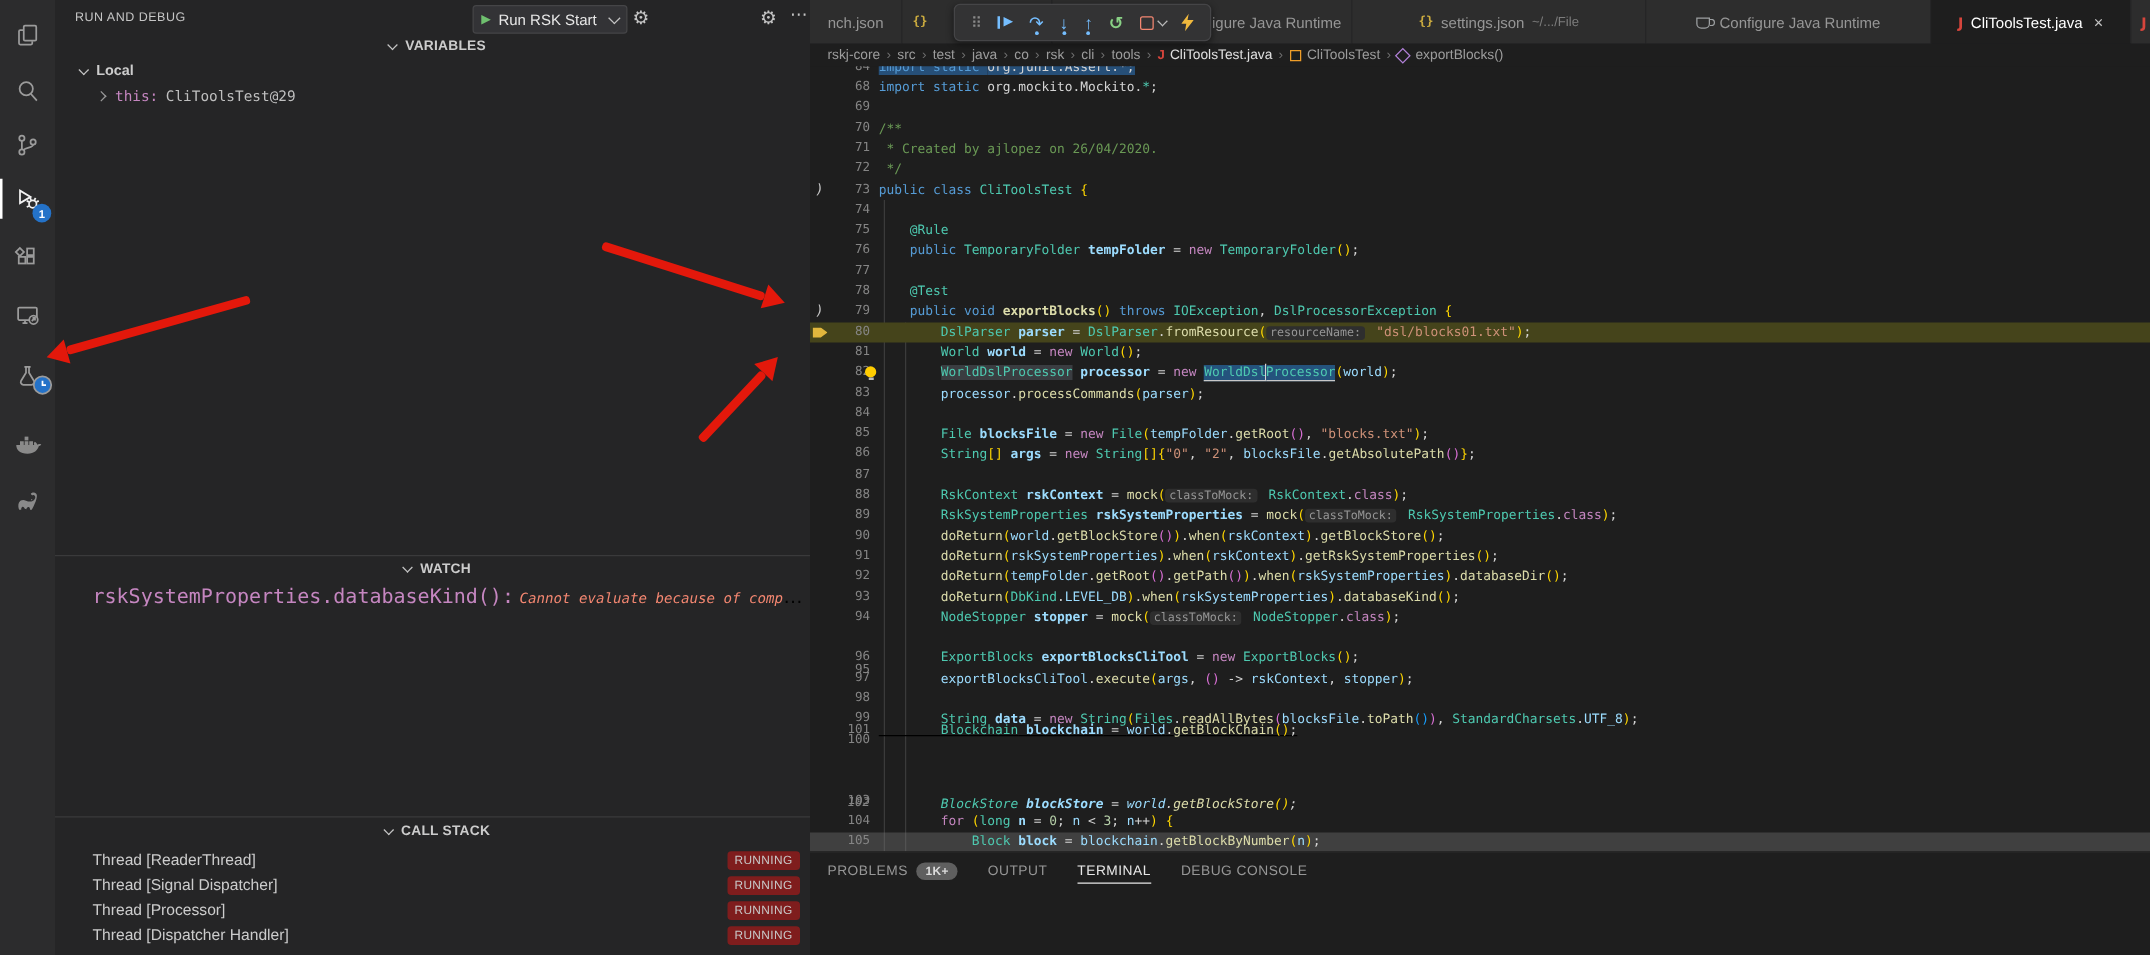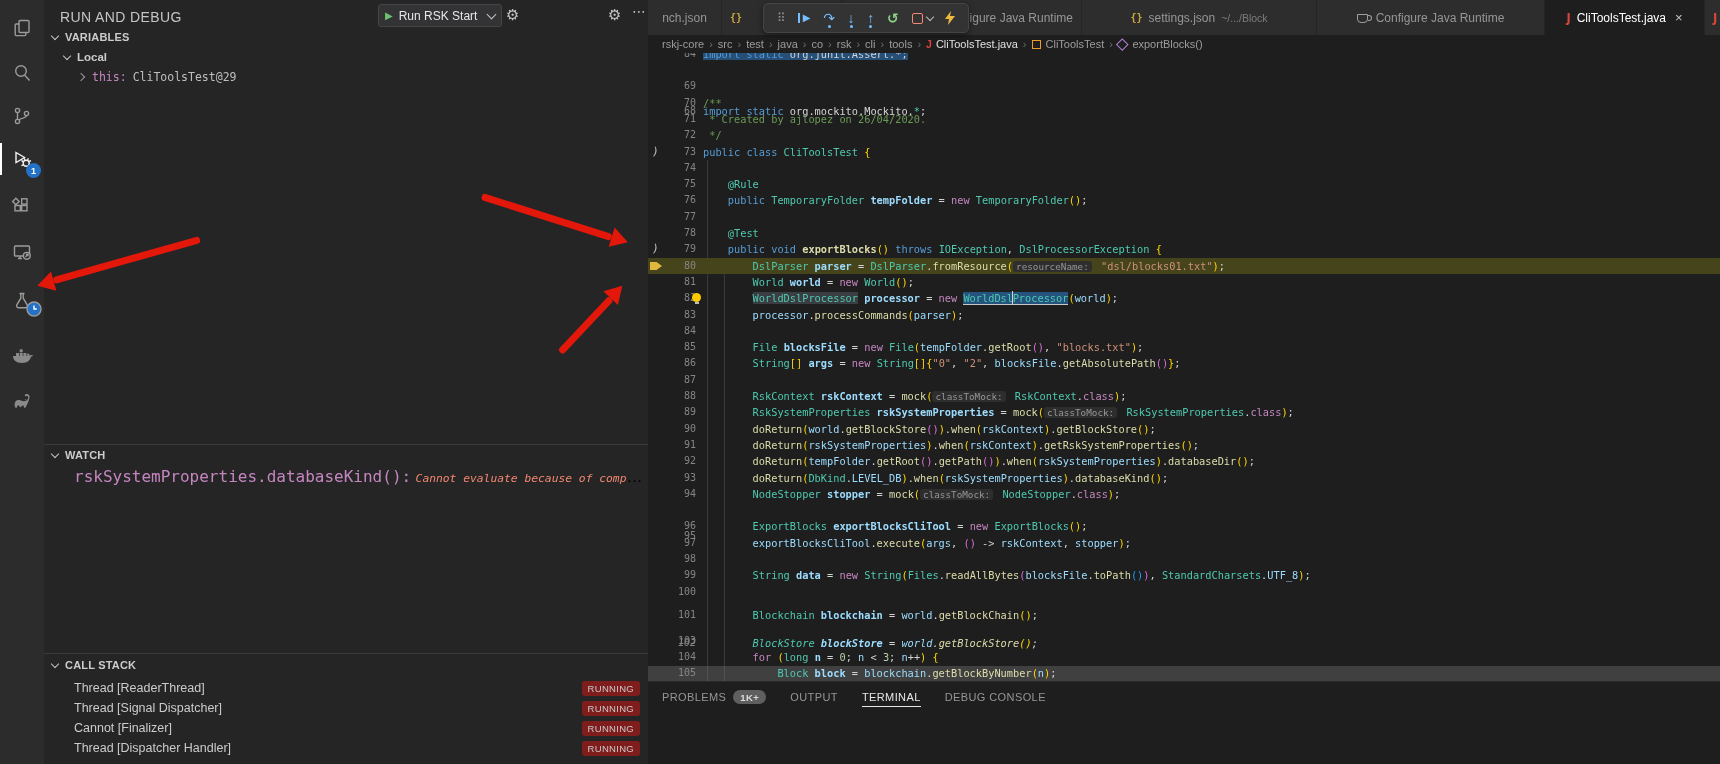--- a/index.html
+++ b/index.html
@@ -10,29 +10,29 @@
   .ab-item{position:absolute;left:0;width:44px;height:40px;display:flex;align-items:center;justify-content:center;cursor:pointer;}
   .ab-item svg{stroke:#9b9b9b;fill:none;stroke-width:1.4;}
   .ab-item.active svg{stroke:#f2f2f2;}
   .ab-item.active::before{content:"";position:absolute;left:0;top:4px;bottom:4px;width:2px;background:#fff;}
   .ab-badge{position:absolute;right:3px;bottom:1px;width:15px;height:15px;border-radius:50%;background:#2472c8;color:#fff;
             font-size:9px;display:flex;align-items:center;justify-content:center;font-weight:700;}
   .ab-clock{position:absolute;right:2px;bottom:0px;}
   
   .sidebar{position:absolute;left:44px;top:0;width:604px;height:764px;background:#252526;z-index:4;}
   .sb-title{position:absolute;left:0;top:0;right:0;height:30px;}
-  .sb-title .lbl{position:absolute;left:16px;top:9px;font-size:14px;color:#c5c5c5;letter-spacing:.4px;}
+  .sb-title .lbl{position:absolute;left:16px;top:9px;font-size:10px;color:#c5c5c5;letter-spacing:.4px;}
   .runbox{position:absolute;left:334px;top:4px;width:124px;height:23px;background:#333336;border:1px solid #454547;border-radius:3px;
           display:flex;align-items:center;padding:0 6px;cursor:pointer;box-sizing:border-box;}
   .runbox .play{color:#6fc06f;font-size:10px;margin-right:6px;}
   .runbox .rlabel{color:#e7e7e7;font-size:12px;flex:1;white-space:nowrap;}
   .chevdn{width:6px;height:6px;border-right:1.4px solid #c5c5c5;border-bottom:1.4px solid #c5c5c5;transform:rotate(45deg);margin-left:6px;margin-top:-3px;}
   .gearglyph{position:absolute;top:5px;color:#c5c5c5;font-size:15px;cursor:pointer;line-height:20px;}
   .dots{position:absolute;top:3px;color:#c5c5c5;font-size:14px;cursor:pointer;letter-spacing:1px;}
-  .sb-sec-head{position:absolute;left:0;right:0;height:18px;display:flex;align-items:center;cursor:pointer;}
+  .sb-sec-head{position:absolute;left:0;right:0;height:18px;display:flex;align-items:center;cursor:pointer;justify-content:center;}
   .sb-sec-head .chs{width:5px;height:5px;border-right:1.2px solid #c5c5c5;border-bottom:1.2px solid #c5c5c5;transform:rotate(45deg);margin:0 7px 2px 8px;}
   .sb-sec-head .ht{font-size:11px;font-weight:700;color:#cccccc;letter-spacing:.2px;}
   .divider{position:absolute;left:0;right:0;height:1px;background:#3a3a3b;}
   .var-scope{position:absolute;left:20px;display:flex;align-items:center;height:18px;cursor:pointer;}
   .var-scope .chs{width:5px;height:5px;border-right:1.2px solid #c5c5c5;border-bottom:1.2px solid #c5c5c5;transform:rotate(45deg);margin-right:7px;margin-bottom:2px;}
   .var-scope .st{font-size:11.5px;font-weight:700;color:#cccccc;}
   .var-row{position:absolute;left:34px;display:flex;align-items:center;height:18px;cursor:pointer;}
   .var-row .chr{width:5px;height:5px;border-right:1.2px solid #9a9a9a;border-top:1.2px solid #9a9a9a;transform:rotate(45deg);margin-right:8px;}
   .var-name{font-family:"DejaVu Sans Mono",monospace;font-size:11.5px;color:#c586c0;}
   .var-val{font-family:"DejaVu Sans Mono",monospace;font-size:11.5px;color:#bfbfbf;margin-left:6px;}
@@ -241,21 +241,21 @@
     <div id="callstack-rows">
         <div class="cs-row" style="top: 678px;">
           <span class="cs-name">Thread [ReaderThread]</span>
           <span class="cs-badge">RUNNING</span>
         </div>
         <div class="cs-row" style="top: 698px;">
           <span class="cs-name">Thread [Signal Dispatcher]</span>
           <span class="cs-badge">RUNNING</span>
         </div>
         <div class="cs-row" style="top: 718px;">
-          <span class="cs-name">Cannot [Finalizer]</span>
+          <span class="cs-name">Thread [Processor]</span>
           <span class="cs-badge">RUNNING</span>
         </div>
         <div class="cs-row" style="top: 738px;">
           <span class="cs-name">Thread [Dispatcher Handler]</span>
           <span class="cs-badge">RUNNING</span>
         </div>
       </div>
   </div>
 
   <div class="editorpane">
@@ -265,21 +265,21 @@
         </div>
         <div class="tab">
           <span class="ic-braces">{}</span>
         </div>
         <div class="tab">
           <span class="tlabel">igure Java Runtime</span>
         </div>
         <div class="tab">
           <span class="ic-braces">{}</span>
           <span class="tlabel">settings.json</span>
-          <span class="tdetail">~/.../Block</span>
+          <span class="tdetail">~/.../File</span>
         </div>
         <div class="tab">
           <span class="ic-cup"></span>
           <span class="tlabel">Configure Java Runtime</span>
         </div>
         <div class="tab active">
           <span class="ic-java">J</span>
           <span class="tlabel">CliToolsTest.java</span>
           <span class="tclose">×</span>
         </div>
@@ -351,21 +351,21 @@
           <span class="bc-method"></span>
           <span class="">exportBlocks()</span>
         </span>
       </div>
 
     <div class="code" id="codearea">
       <div class="iguide" style="left:59px;top:107px;height:521px"></div>
       <div class="iguide" style="left:76px;top:205px;height:423px"></div>
       <div class="hscroll"></div>
     <div class="cl" style="top: -7.3px;"><span class="ln">84</span><span class="k sel">import static </span><span class="p sel">org.junit.Assert.*;</span></div>
-        <div class="cl" style="top: 9px; margin-top: 41px;"><span class="ln">68</span><span class="k">import</span><span class="p"> </span><span class="k">static</span><span class="p"> org.mockito.Mockito.</span><span class="t">*</span><span class="p">;</span></div>
+        <div class="cl" style="top: 9px;"><span class="ln">68</span><span class="k">import</span><span class="p"> </span><span class="k">static</span><span class="p"> org.mockito.Mockito.</span><span class="t">*</span><span class="p">;</span></div>
         <div class="cl" style="top: 25.3px;"><span class="ln">69</span></div>
         <div class="cl" style="top: 41.6px;"><span class="ln">70</span><span class="c">/**</span></div>
         <div class="cl" style="top: 57.9px;"><span class="ln">71</span><span class="c"> * Created by ajlopez on 26/04/2020.</span></div>
         <div class="cl" style="top: 74.2px;"><span class="ln">72</span><span class="c"> */</span></div>
         <div class="cl" style="top: 90.5px;"><span class="ln">73</span><span class="fold">)</span><span class="k">public</span><span class="p"> </span><span class="k">class</span><span class="p"> </span><span class="t">CliToolsTest</span><span class="p"> </span><span class="b1">{</span></div>
         <div class="cl" style="top: 106.8px;"><span class="ln">74</span></div>
         <div class="cl" style="top: 123.1px;"><span class="ln">75</span><span class="p">    </span><span class="ann">@Rule</span></div>
         <div class="cl" style="top: 139.4px;"><span class="ln">76</span><span class="p">    </span><span class="k">public</span><span class="p"> </span><span class="t">TemporaryFolder</span><span class="p"> </span><span class="vd">tempFolder</span><span class="p"> = </span><span class="kc">new</span><span class="p"> </span><span class="t">TemporaryFolder</span><span class="b1">()</span><span class="p">;</span></div>
         <div class="cl" style="top: 155.7px;"><span class="ln">77</span></div>
         <div class="cl" style="top: 172px;"><span class="ln">78</span><span class="p">    </span><span class="ann">@Test</span></div>
@@ -384,21 +384,21 @@
         <div class="cl" style="top: 383.9px;"><span class="ln">91</span><span class="p">        </span><span class="m">doReturn</span><span class="b1">(</span><span class="v">rskSystemProperties</span><span class="b1">)</span><span class="p">.</span><span class="m">when</span><span class="b1">(</span><span class="v">rskContext</span><span class="b1">)</span><span class="p">.</span><span class="m">getRskSystemProperties</span><span class="b1">()</span><span class="p">;</span></div>
         <div class="cl" style="top: 400.2px;"><span class="ln">92</span><span class="p">        </span><span class="m">doReturn</span><span class="b1">(</span><span class="v">tempFolder</span><span class="p">.</span><span class="m">getRoot</span><span class="b2">()</span><span class="p">.</span><span class="m">getPath</span><span class="b2">()</span><span class="b1">)</span><span class="p">.</span><span class="m">when</span><span class="b1">(</span><span class="v">rskSystemProperties</span><span class="b1">)</span><span class="p">.</span><span class="m">databaseDir</span><span class="b1">()</span><span class="p">;</span></div>
         <div class="cl" style="top: 416.5px;"><span class="ln">93</span><span class="p">        </span><span class="m">doReturn</span><span class="b1">(</span><span class="t">DbKind</span><span class="p">.</span><span class="v">LEVEL_DB</span><span class="b1">)</span><span class="p">.</span><span class="m">when</span><span class="b1">(</span><span class="v">rskSystemProperties</span><span class="b1">)</span><span class="p">.</span><span class="m">databaseKind</span><span class="b1">()</span><span class="p">;</span></div>
         <div class="cl" style="top: 432.8px;"><span class="ln">94</span><span class="p">        </span><span class="t">NodeStopper</span><span class="p"> </span><span class="vd">stopper</span><span class="p"> = </span><span class="m">mock</span><span class="b1">(</span><span class="ih">classToMock:</span><span class="p"> </span><span class="t">NodeStopper</span><span class="p">.</span><span class="kc">class</span><span class="b1">)</span><span class="p">;</span></div>
         <div class="cl" style="top: 449.1px; margin-top: 26px;"><span class="ln">95</span></div>
         <div class="cl" style="top: 465.4px;"><span class="ln">96</span><span class="p">        </span><span class="t">ExportBlocks</span><span class="p"> </span><span class="vd">exportBlocksCliTool</span><span class="p"> = </span><span class="kc">new</span><span class="p"> </span><span class="t">ExportBlocks</span><span class="b1">()</span><span class="p">;</span></div>
         <div class="cl" style="top: 481.7px;"><span class="ln">97</span><span class="p">        </span><span class="v">exportBlocksCliTool</span><span class="p">.</span><span class="m">execute</span><span class="b1">(</span><span class="v">args</span><span class="p">, </span><span class="b2">()</span><span class="p"> -&gt; </span><span class="v">rskContext</span><span class="p">, </span><span class="v">stopper</span><span class="b1">)</span><span class="p">;</span></div>
         <div class="cl" style="top: 498px;"><span class="ln">98</span></div>
         <div class="cl" style="top: 514.3px;"><span class="ln">99</span><span class="p">        </span><span class="t">String</span><span class="p"> </span><span class="vd">data</span><span class="p"> = </span><span class="kc">new</span><span class="p"> </span><span class="t">String</span><span class="b1">(</span><span class="t">Files</span><span class="p">.</span><span class="m">readAllBytes</span><span class="b2">(</span><span class="v">blocksFile</span><span class="p">.</span><span class="m">toPath</span><span class="b3">()</span><span class="b2">)</span><span class="p">, </span><span class="t">StandardCharsets</span><span class="p">.</span><span class="v">UTF_8</span><span class="b1">)</span><span class="p">;</span></div>
         <div class="cl" style="top: 530.6px;"><span class="ln">100</span></div>
-        <div class="cl" style="top: 554px;"><span class="ln">101</span><span class="p">        </span><span class="t">Blockchain</span><span class="p"> </span><span class="vd">blockchain</span><span class="p"> = </span><span class="v">world</span><span class="p">.</span><span class="m">getBlockChain</span><span class="b1">()</span><span class="p">;</span></div>
+        <div class="cl" style="top: 523px; text-decoration: underline;"><span class="ln">101</span><span class="p">        </span><span class="t">Blockchain</span><span class="p"> </span><span class="vd">blockchain</span><span class="p"> = </span><span class="v">world</span><span class="p">.</span><span class="m">getBlockChain</span><span class="b1">()</span><span class="p">;</span></div>
         <div class="cl" style="top: 582px; font-style: italic;"><span class="ln">102</span><span class="p">        </span><span class="t">BlockStore</span><span class="p"> </span><span class="vd">blockStore</span><span class="p"> = </span><span class="v">world</span><span class="p">.</span><span class="m">getBlockStore</span><span class="b1">()</span><span class="p">;</span></div>
         <div class="cl" style="top: 579.5px;"><span class="ln">103</span></div>
         <div class="cl" style="top: 595.8px;"><span class="ln">104</span><span class="p">        </span><span class="kc">for</span><span class="p"> </span><span class="b1">(</span><span class="t">long</span><span class="p"> </span><span class="vd">n</span><span class="p"> = </span><span class="n">0</span><span class="p">; </span><span class="v">n</span><span class="p"> &lt; </span><span class="n">3</span><span class="p">; </span><span class="v">n</span><span class="p">++</span><span class="b1">)</span><span class="p"> </span><span class="b1">{</span></div>
         <div class="cl" style="top: 612.1px;"><span class="ln">105</span><span class="p">            </span><span class="t">Block</span><span class="p"> </span><span class="vd">block</span><span class="p"> = </span><span class="v">blockchain</span><span class="p">.</span><span class="m">getBlockByNumber</span><span class="b1">(</span><span class="v">n</span><span class="b1">)</span><span class="p">;</span></div>
       </div>
 
     <div class="panel">
       <div class="ptabs" id="ptabs">
           <span class="ptab">
             <span class="">PROBLEMS</span>

